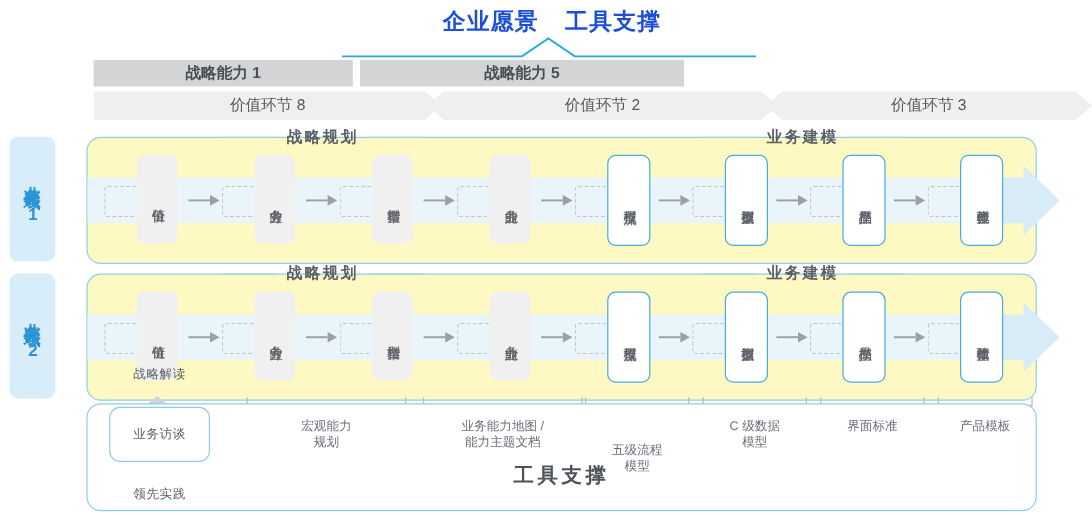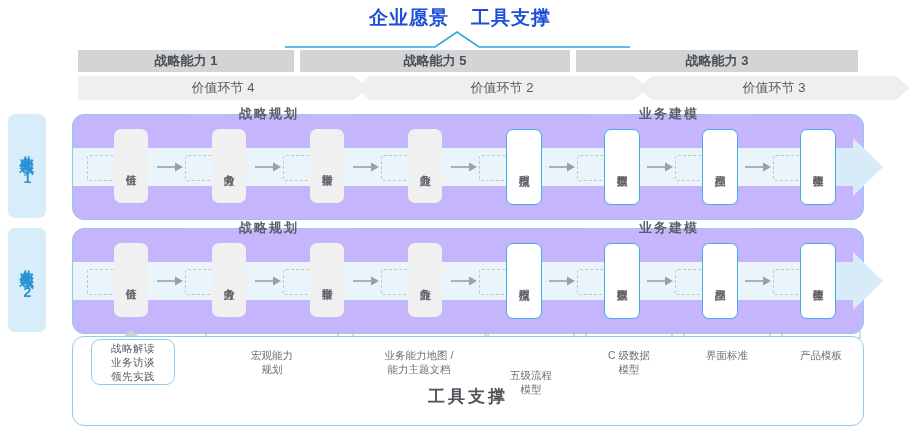--- a/index.html
+++ b/index.html
@@ -54,21 +54,21 @@
   .domain-tab .vtxt{
     writing-mode:vertical-rl;text-orientation:upright;
     color:#2a93d4;font-size:14px;font-weight:bold;letter-spacing:2px;line-height:1.05;
   }
   .domain-tab.d1{top:114px;height:104px;}
   .domain-tab.d2{top:228px;height:104px;}
 
   
   .row-box{
     position:absolute;left:72px;width:790px;
-    border:1px solid #8ecdea;border-radius:12px;background:#c4b5fd;
+    border:1px solid #8ecdea;border-radius:12px;background:#fef9c3;
   }
   .row-box.r1{top:114px;height:104px;}
   .row-box.r2{top:228px;height:104px;}
 
   .band{position:absolute;left:0;height:38px;background:#eaf4fb;}
   .arrowband{position:absolute;height:38px;}
 
   .sec-head{position:absolute;top:-10px;display:flex;align-items:center;gap:8px;}
   .sec-line{height:1px;background:#9fd3ee;width:46px;}
   .sec-title{color:#5b6068;font-size:13px;font-weight:bold;letter-spacing:2px;white-space:nowrap;}
@@ -96,21 +96,21 @@
     border:1px solid #8ecdea;border-radius:12px;background:#ffffff;
   }
   .tool-title{
     position:absolute;left:0;top:48px;width:790px;text-align:center;
     color:#4f545b;font-size:17px;font-weight:bold;letter-spacing:3px;
   }
   .tool-pill{
     position:absolute;left:91px;top:339px;width:82px;height:44px;
     border:1px solid #8ecdea;border-radius:9px;background:#ffffff;
     display:flex;flex-direction:column;align-items:center;justify-content:center;
-    color:#5b6068;font-size:10.5px;line-height:1.35;letter-spacing:0.5px;
+    color:#5b6068;font-size:10.5px;line-height:1.35;letter-spacing:0.5px;gap:36px;
   }
   .tool-label{
     position:absolute;text-align:center;color:#6a6f76;font-size:10.5px;line-height:1.35;
     white-space:nowrap;
   }
   .brk{position:absolute;}
   svg{display:block;overflow:visible;}
 </style>
 </head>
 <body>
@@ -124,25 +124,24 @@
 
   <div class="funnel">
     <svg width="345" height="20" viewBox="0 0 345 20">
       <polyline points="0,17 150,17 172,2 194,17 345,17" fill="none" stroke="#29a8e0" stroke-width="1.6"></polyline>
     </svg>
   </div>
 
   <div class="cap-row">
     <div class="cap-cell c1">战略能力 1</div>
     <div class="cap-cell c2">战略能力 5</div>
-    <div class="cap-cell c3">战略能力 3</div>
   </div>
 
   <div class="vc-row">
-    <div class="vc-cell vc1">价值环节 4</div>
+    <div class="vc-cell vc1">价值环节 8</div>
     <div class="vc-cell vc2">价值环节 2</div>
     <div class="vc-cell vc3">价值环节 3</div>
   </div>
 
   <div class="domain-tab d1">
     <span class="vtxt">业务领域 1</span>
   </div>
   <div class="domain-tab d2">
     <span class="vtxt">业务领域 2</span>
   </div>

